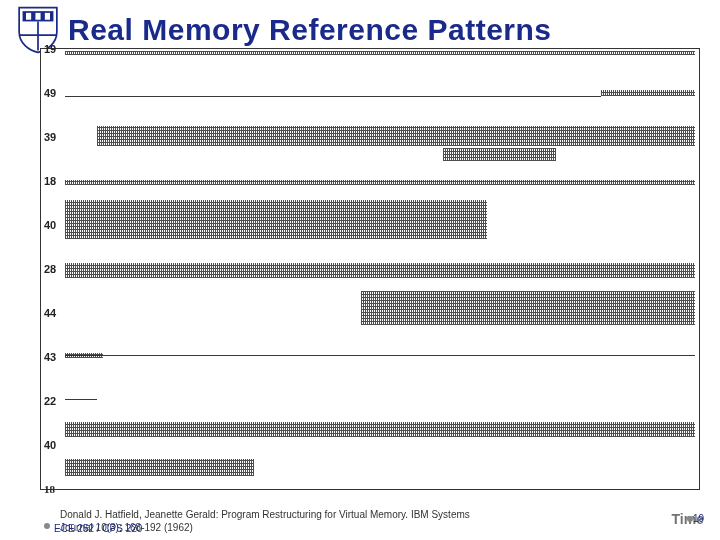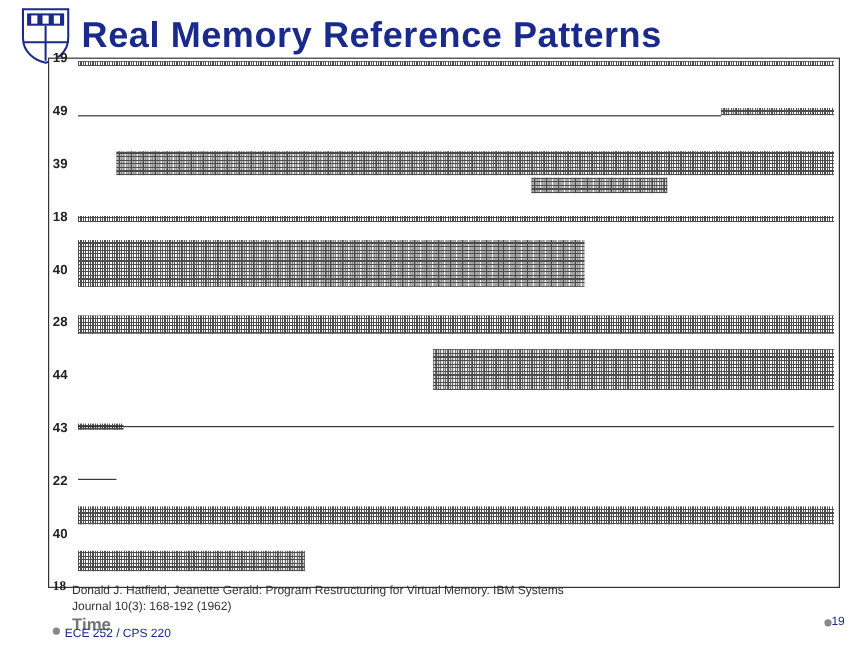--- a/index.html
+++ b/index.html
@@ -93,23 +93,22 @@
     height: 1px;
     background: #222;
     opacity: 0.9;
   }
   .footer {
     position: absolute;
     left: 60px;
     right: 16px;
     bottom: 6px;
     display: flex;
-    align-items: flex-start;
+    align-items: center;
     justify-content: space-between;
-    flex-direction: column;
   }
   .citation {
     font-size: 10px;
     color: #333;
     line-height: 1.25;
     max-width: 560px;
   }
   .time-label {
     font-size: 14px;
     font-weight: bold;

